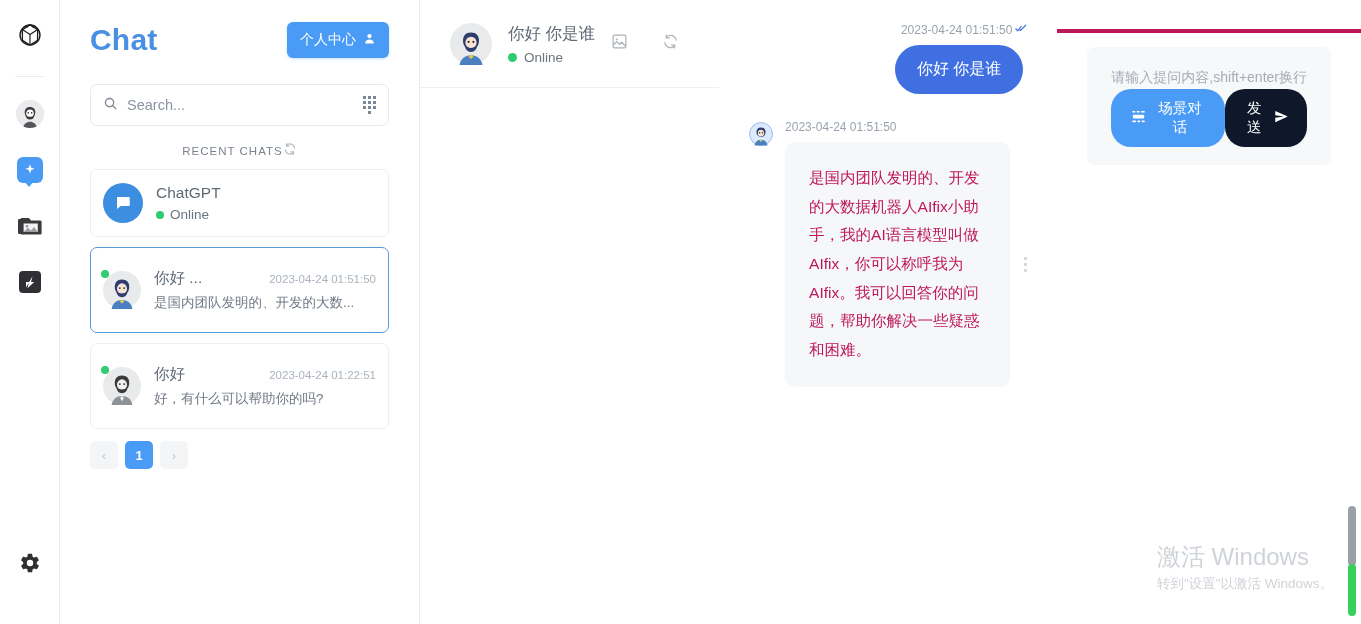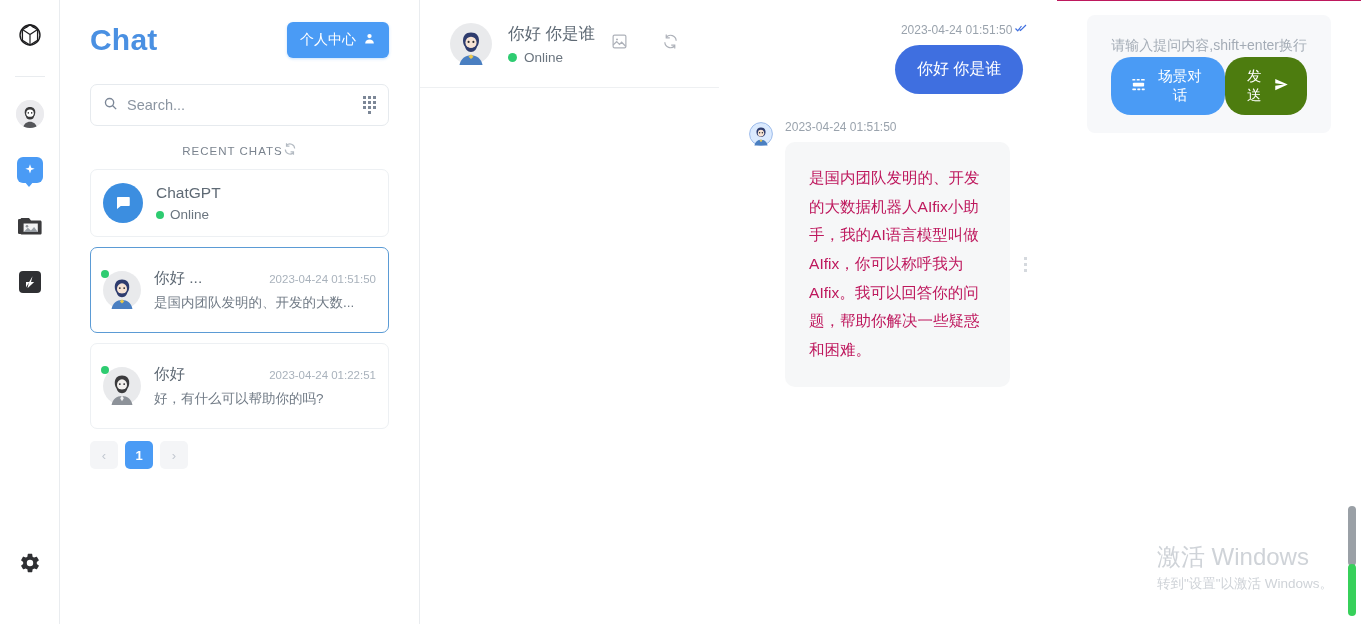--- a/index.html
+++ b/index.html
@@ -139,37 +139,37 @@
   .ml-time { font-size: 12px; color: #9aa3ad; margin-bottom: 8px; }
   .bubble-in-wrap { display: flex; align-items: center; gap: 14px; }
   .bubble-in {
     background: #f6f7f8; border-radius: 10px; padding: 22px 24px;
     font-size: 15.5px; line-height: 1.85; color: #be185d; max-width: 510px;
   }
   .dots-v { display: flex; flex-direction: column; gap: 3px; cursor: pointer; }
   .dots-v i { width: 3px; height: 3px; background: #d5d9de; display: block; }
 
   
-  .composer-wrap { border-top: 1px solid #be185d; padding: 14px 30px 16px 30px; }
+  .composer-wrap { border-top: 4px solid #be185d; padding: 14px 30px 16px 30px; margin-top: 29px; }
   .composer {
     background: #f7f8fa; border-radius: 8px; height: 118px;
     padding: 22px 24px 0 24px; position: relative;
   }
   .composer-ph { font-size: 14px; color: #a4acb6; }
   .composer-row {
     position: absolute; left: 24px; right: 24px; bottom: 18px;
     display: flex; align-items: center; justify-content: space-between;
   }
   .btn-scene {
     background: #4a9bf5; color: #fff; border: none; border-radius: 20px;
     padding: 10px 20px; font-size: 14.5px; font-family: inherit; cursor: pointer;
     display: flex; align-items: center; gap: 9px;
   }
   .btn-send {
-    background: #4d7c0f; color: #fff; border: none; border-radius: 20px;
+    background: #0f172a; color: #fff; border: none; border-radius: 20px;
     padding: 10px 18px; font-size: 14.5px; font-family: inherit; cursor: pointer;
     display: flex; align-items: center; gap: 8px;
   }
 
   
   .watermark {
     position: absolute; right: 28px; bottom: 31px;
     text-align: left; color: #cfd3d8; pointer-events: none; z-index: 1;
   }
   .wm1 { font-size: 24px; line-height: 1.1; white-space: nowrap; }

